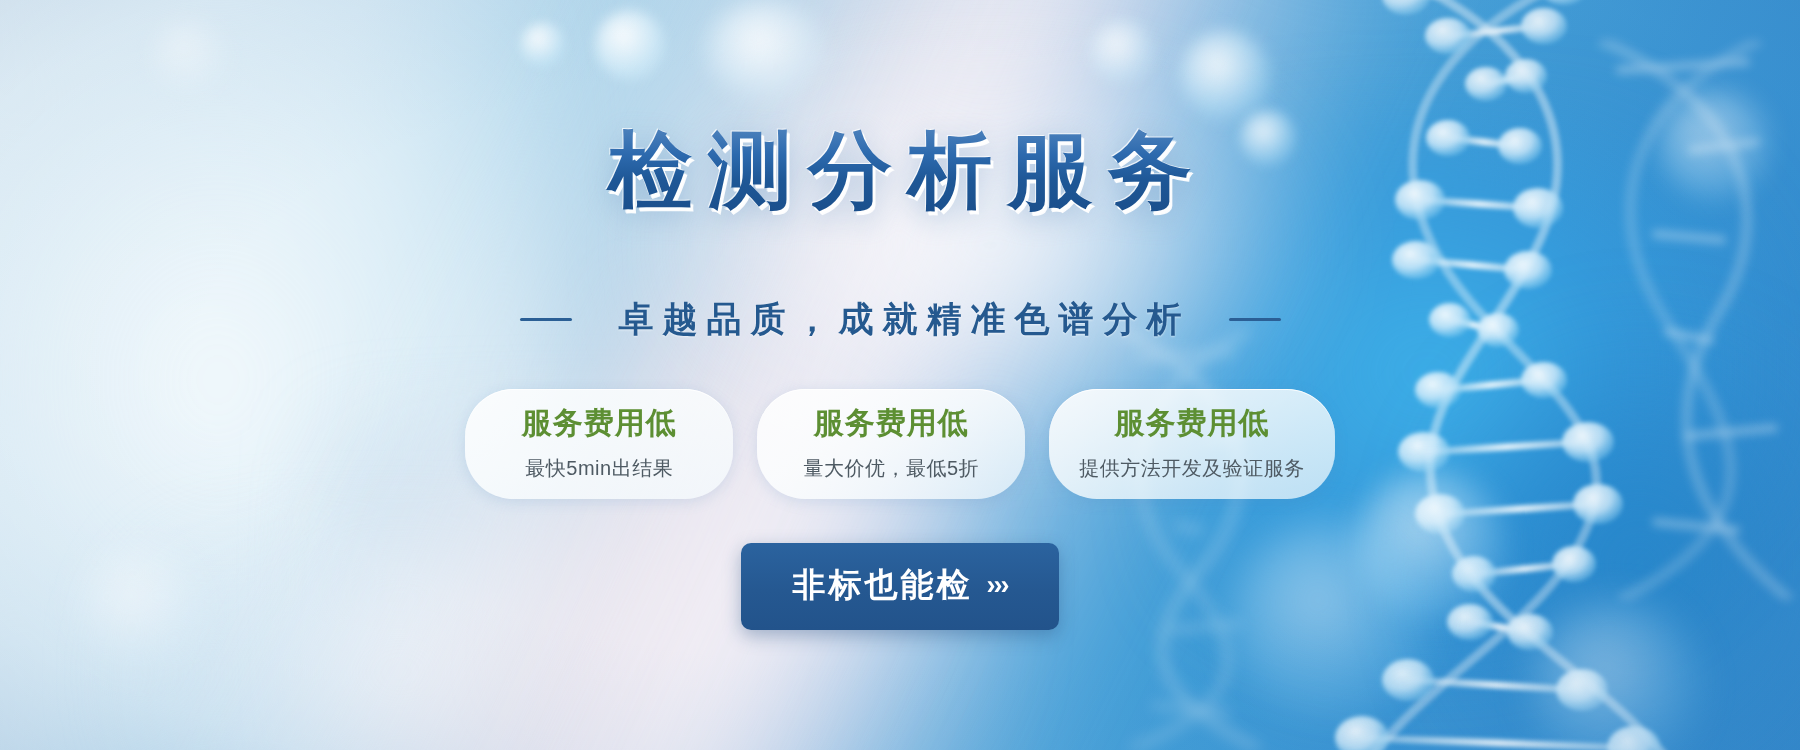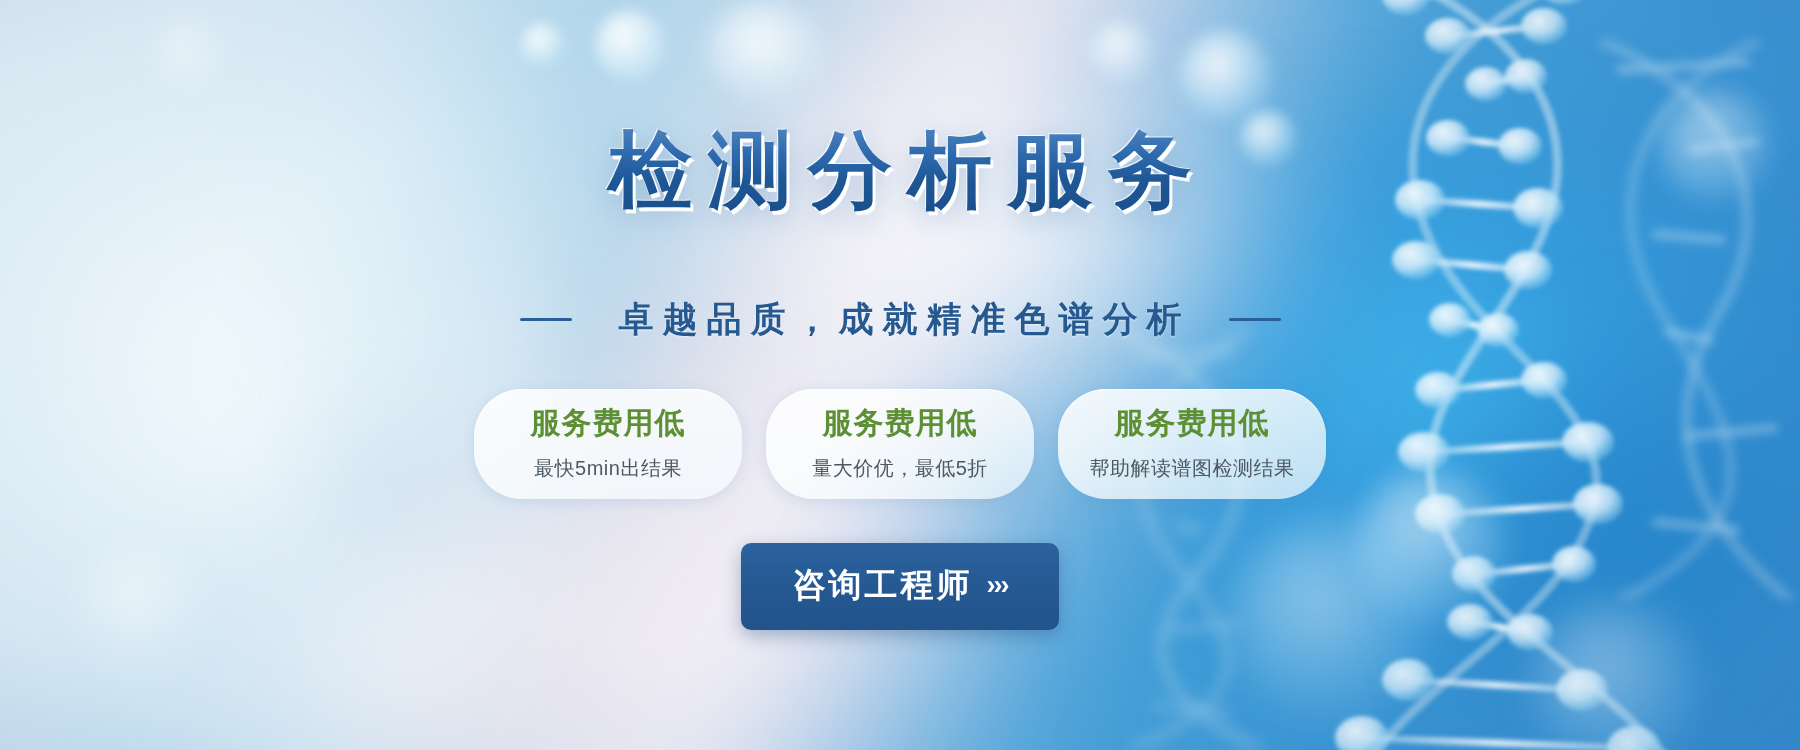--- a/index.html
+++ b/index.html
@@ -363,24 +363,24 @@
       </div>
 
       <div class="pill">
         <div class="pill-title">服务费用低</div>
         <div class="pill-sub">量大价优，最低5折</div>
       </div>
 
 
       <div class="pill">
         <div class="pill-title">服务费用低</div>
-        <div class="pill-sub">帮助解读谱图检测结果</div>
+        <div class="pill-sub">提供方法开发及验证服务</div>
       </div>
 
     </div>
 
     <button class="cta">
-      <span class="cta-label">咨询工程师</span>
+      <span class="cta-label">非标也能检</span>
       <span class="cta-arrows">›››</span>
     </button>
 
   </div>
 </div>
 
 </body></html>

